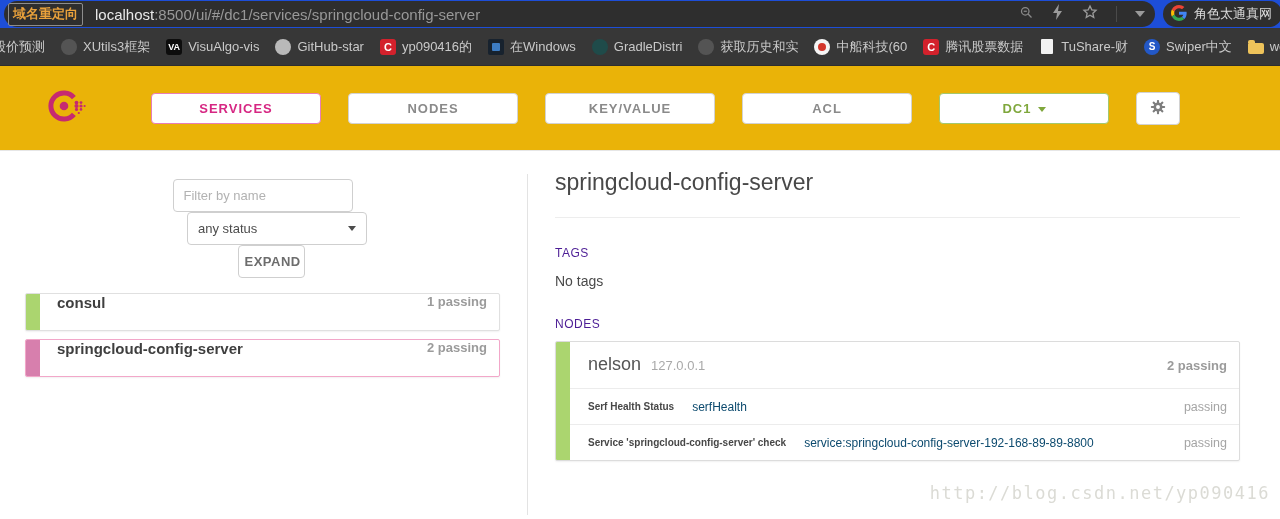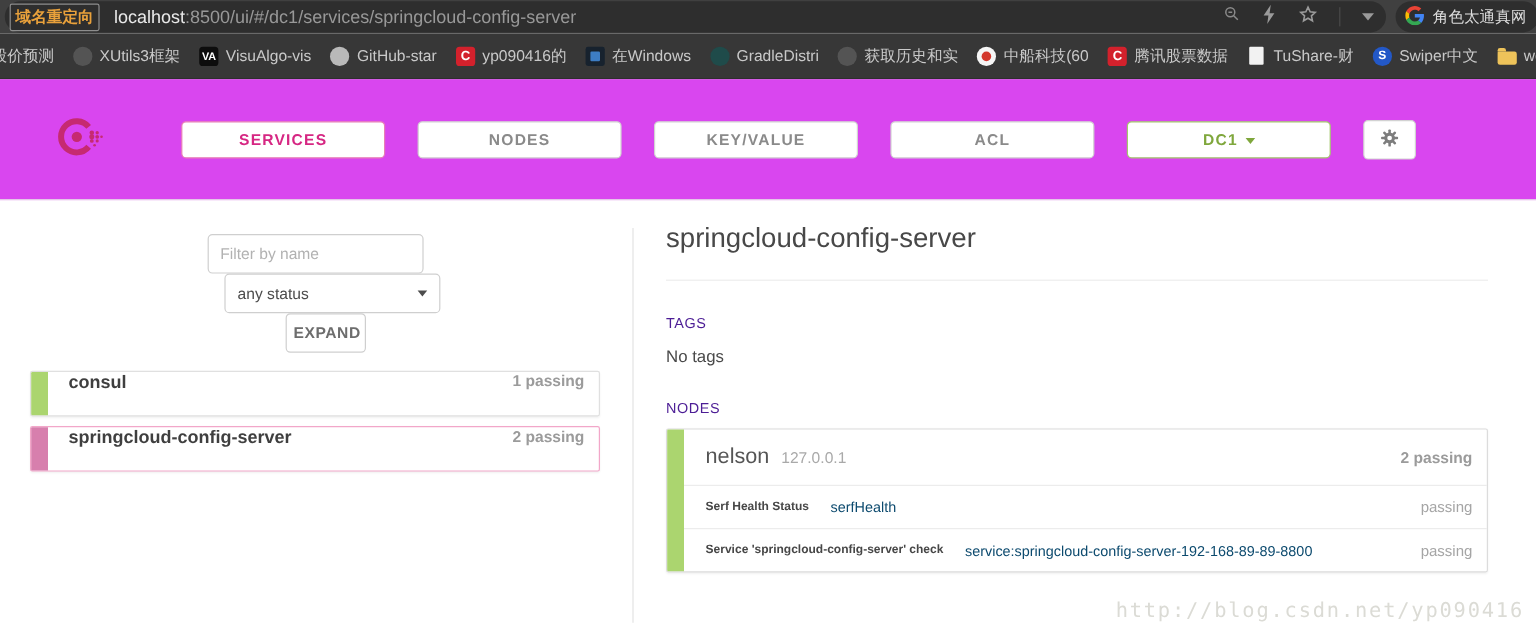--- a/index.html
+++ b/index.html
@@ -4,21 +4,21 @@
 <style>
   * { box-sizing: border-box; }
   html,body { margin:0; padding:0; }
   body {
     width:1280px; height:519px; overflow:hidden; background:#fff;
     font-family:"Liberation Sans", sans-serif; position:relative;
   }
 
   
   .topbar {
-    height:28px; background:#404040; display:flex; align-items:center;
+    height:28px; background:#1d4ed8; display:flex; align-items:center;
     padding:3px 0 3px 4px; overflow:hidden;justify-content:flex-end;
   }
   .omnibox {
     flex:1; height:26px; background:#2e2e2e; border-radius:13px;
     display:flex; align-items:center; padding:0 10px 0 4px; min-width:0;
   }
   .redirect-badge {
     color:#e9a13b; border:1px solid #8d8d8d; border-radius:2px;
     padding:1px 4px 2px; font-size:13px; font-weight:bold; white-space:nowrap;
     margin-right:12px; flex:none;
@@ -55,21 +55,21 @@
   .ic-gradle { background:#1f4b4a; border-radius:50%; }
   .ic-sina { background:#f5f5f5; border-radius:50%; position:relative; }
   .ic-sina::after { content:''; position:absolute; left:4px; top:4px; width:8px; height:8px; border-radius:50%; background:#d3362b; }
   .ic-doc { background:#f2f2f2; width:12px; height:15px; border-radius:1px; margin:0 2px; }
   .ic-swiper { background:#2358c7; color:#fff; border-radius:50%; font-size:10px; }
   .ic-folder { width:16px; height:11px; background:#eec35a; border-radius:1px 2px 2px 2px; position:relative; margin-top:4px; }
   .ic-folder::before { content:''; position:absolute; top:-3px; left:0; width:7px; height:3px; background:#eec35a; border-radius:2px 2px 0 0; }
 
   
   .consul-header {
-    height:101px; background:#d946ef; border-bottom:1px solid #e6e6e6;
+    height:85px; background:#eab308; border-bottom:1px solid #e6e6e6;
     display:flex; align-items:center; padding:0 30px 0 48px;
   }
   .logo { margin-right:63px; flex:none; cursor:pointer; }
   .nav-tabs { display:flex; flex:none; }
   .nav-btn {
     width:170px; height:31px; border:1px solid #d2d2d2; border-radius:4px;
     background:#fff; color:#8a8a8a; font-weight:bold; font-size:13px;
     letter-spacing:1px; margin-right:27px; font-family:inherit; cursor:pointer;
   }
   .nav-btn.active { border-color:#e87eb6; color:#d62783; }

